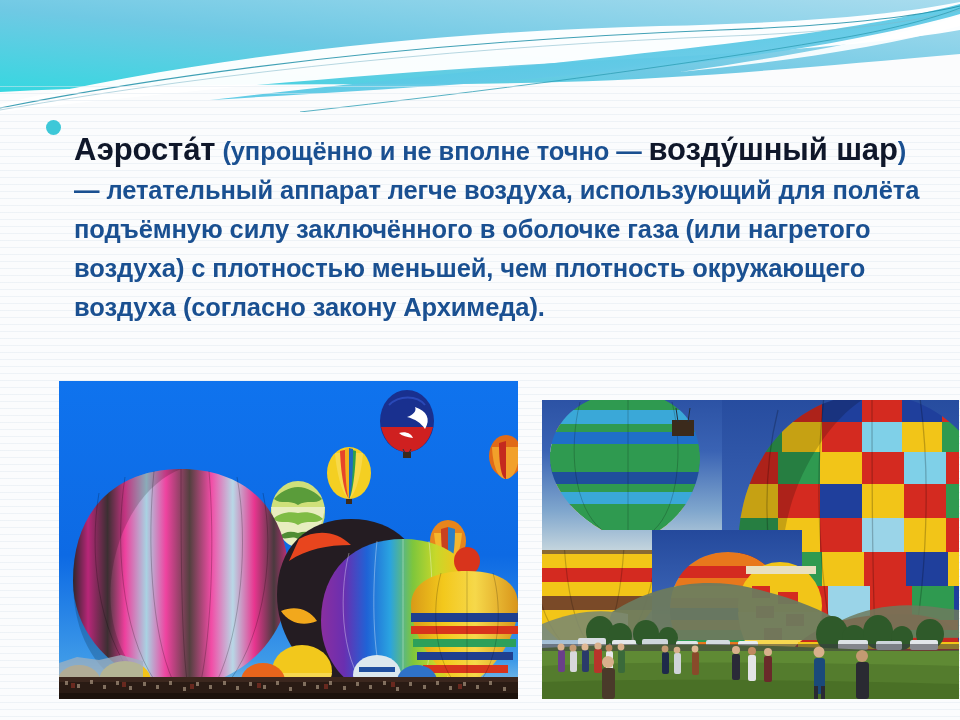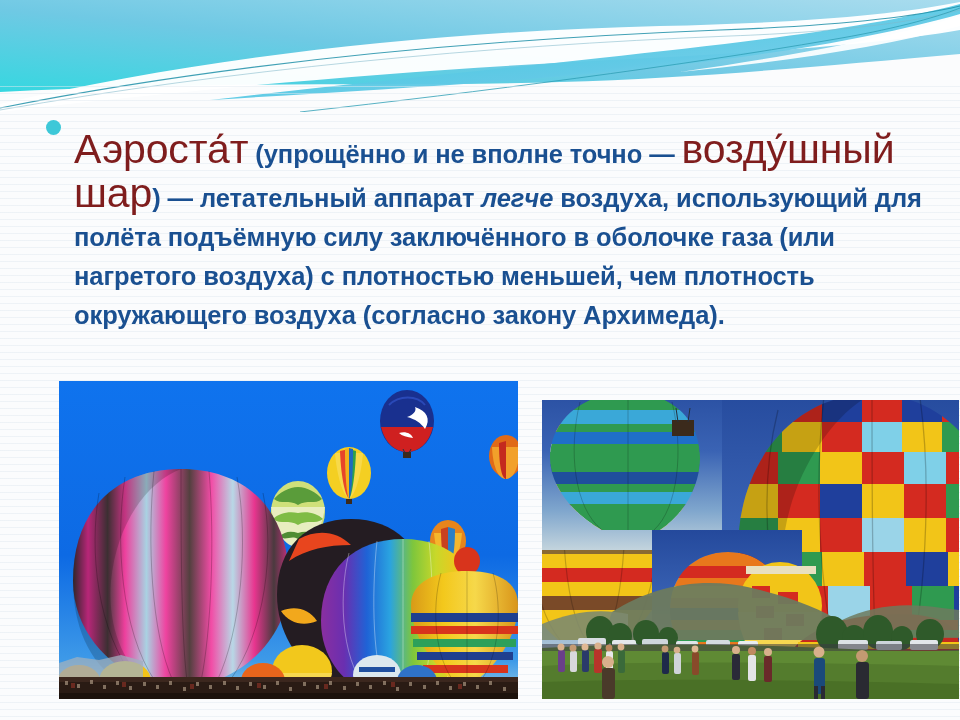--- a/index.html
+++ b/index.html
@@ -32,22 +32,22 @@
   }
   #para{
     flex:1 1 auto;
     color:#1A5091;
     font-size:25.5px;
     line-height:39px;
     font-weight:600;
     letter-spacing:-0.1px;
     text-align:left;
   }
-  #para .lead{font-size:41px;font-weight:400;color:#7f1d1d;}
-  #para .ital{font-style:italic;}
+  #para .lead{font-size:31px;font-weight:700;color:#0f172a;}
+  #para .ital{}
 
   
   .photo{position:absolute;overflow:hidden;background:#0d63d8;}
   #photo-left{left:59px;top:381px;width:459px;height:318px;}
   #photo-right{left:542px;top:400px;width:417px;height:299px;}
   .photo svg{display:block;width:100%;height:100%;}
 </style>
 </head>
 <body>
 

